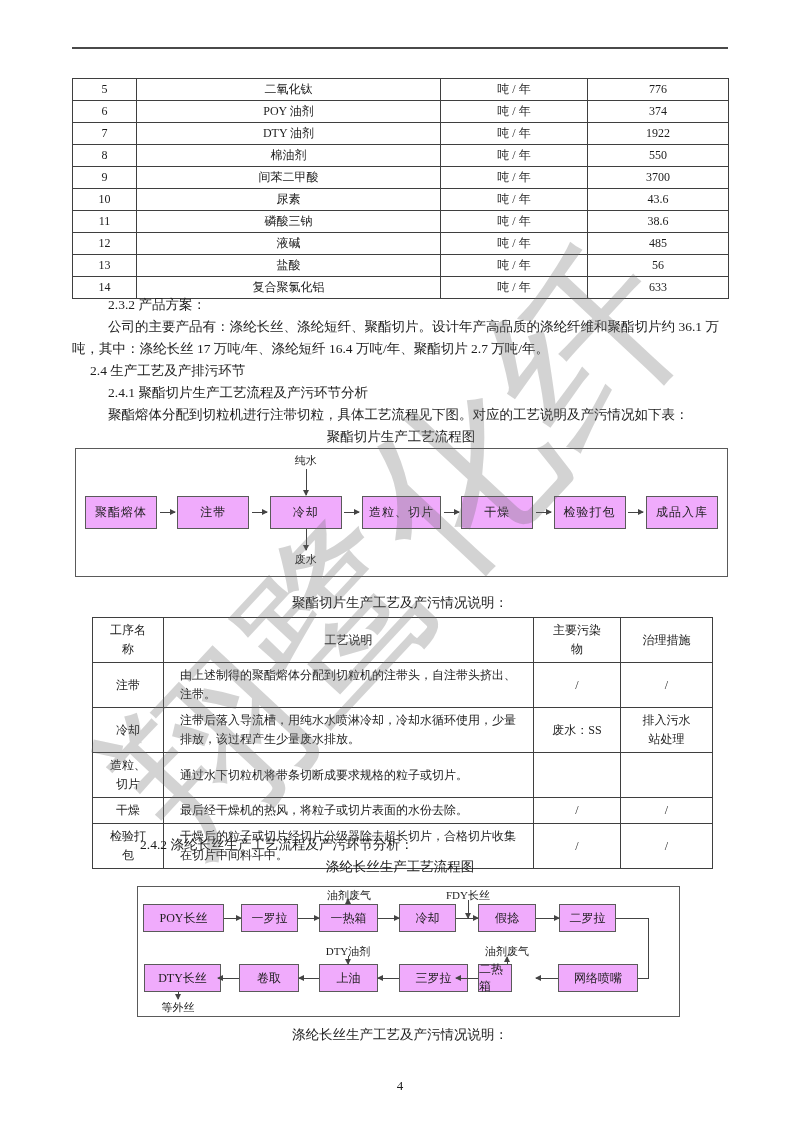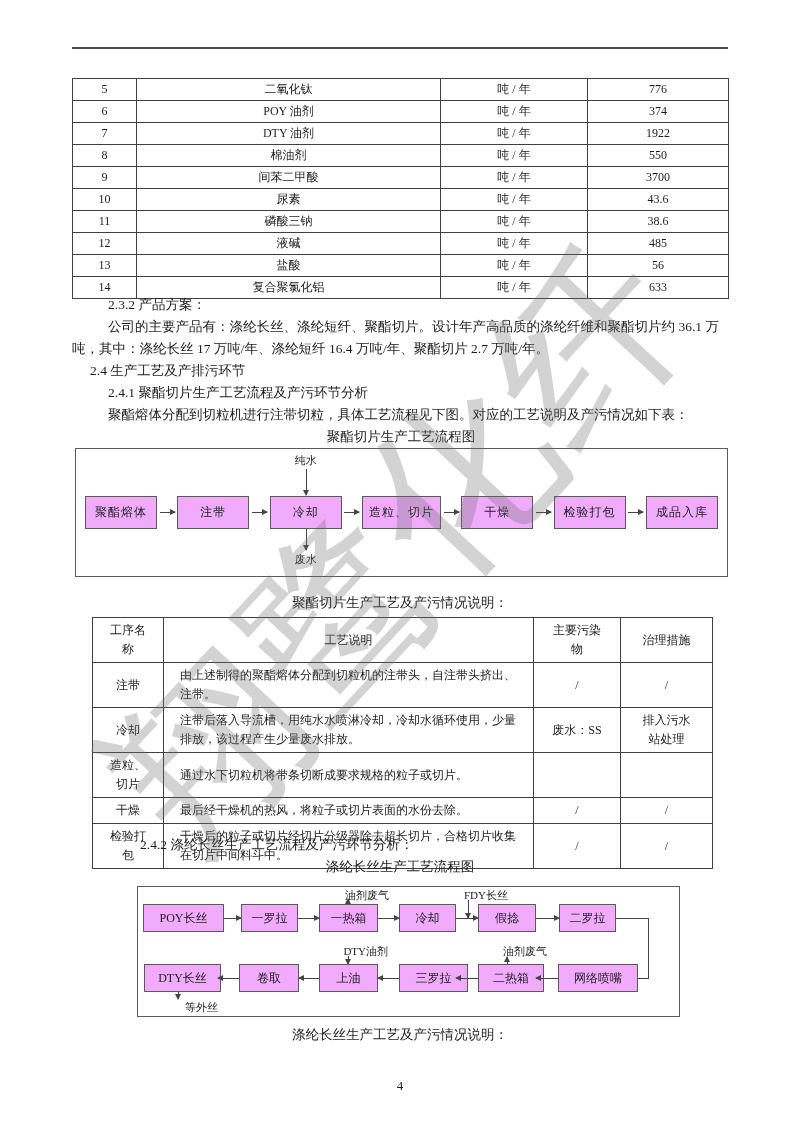--- a/index.html
+++ b/index.html
@@ -65,21 +65,21 @@
   .ha{position:absolute;height:1px;background:#444;}
   .ha-r::after{content:"";position:absolute;right:-1px;top:-3px;width:0;height:0;
                border-left:6px solid #444;border-top:3px solid transparent;border-bottom:3px solid transparent;}
   .ha-l::before{content:"";position:absolute;left:-1px;top:-3px;width:0;height:0;
                border-right:6px solid #444;border-top:3px solid transparent;border-bottom:3px solid transparent;}
   .va{position:absolute;width:1px;background:#444;}
   .va-down::after{content:"";position:absolute;bottom:-1px;left:-3px;width:0;height:0;
                   border-top:6px solid #444;border-left:3px solid transparent;border-right:3px solid transparent;}
   .va-up::before{content:"";position:absolute;top:-1px;left:-3px;width:0;height:0;
                  border-bottom:6px solid #444;border-left:3px solid transparent;border-right:3px solid transparent;}
-  .fc2-label{position:absolute;width:80px;text-align:right;font-size:11px;}
+  .fc2-label{position:absolute;width:80px;text-align:center;font-size:11px;}
   .elbow{position:absolute;left:478px;top:31px;width:33px;height:60px;box-sizing:border-box;
          border-top:1px solid #444;border-right:1px solid #444;}
 
   .fc2-note{position:absolute;left:0;top:1026px;width:800px;text-align:center;font-size:13.5px;}
   .pageno{position:absolute;left:0;top:1078px;width:800px;text-align:center;font-size:13px;}
 </style>
 </head>
 <body>
 
 <div class="page">
@@ -263,21 +263,21 @@
     <div class="fc2-label" style="left:290px;top:1px;">FDY长丝</div>
     <div class="va va-down" style="left:330px;top:13px;height:18px;"></div>
 
     <div class="elbow"></div>
     <div class="ha ha-l" style="left:481px;top:91px;width:30px;"></div>
 
     <div class="fbox fbox2" style="left:6px;top:77px;width:77px;">DTY长丝</div>
     <div class="fbox fbox2" style="left:101px;top:77px;width:60px;">卷取</div>
     <div class="fbox fbox2" style="left:181px;top:77px;width:59px;">上油</div>
     <div class="fbox fbox2" style="left:261px;top:77px;width:69px;">三罗拉</div>
-    <div class="fbox fbox2" style="left:340px;top:77px;width:66px;">二热箱</div>
+    <div class="fbox fbox2" style="left:340px;top:77px;width:34px;">二热箱</div>
     <div class="fbox fbox2" style="left:420px;top:77px;width:80px;">网络喷嘴</div>
 
     <div class="ha ha-l" style="left:80px;top:91px;width:21px;"></div>
     <div class="ha ha-l" style="left:161px;top:91px;width:20px;"></div>
     <div class="ha ha-l" style="left:240px;top:91px;width:21px;"></div>
     <div class="ha ha-l" style="left:318px;top:91px;width:22px;"></div>
     <div class="ha ha-l" style="left:398px;top:91px;width:22px;"></div>
 
     <div class="fc2-label" style="left:170px;top:57px;">DTY油剂</div>
     <div class="va va-down" style="left:210px;top:69px;height:8px;"></div>

